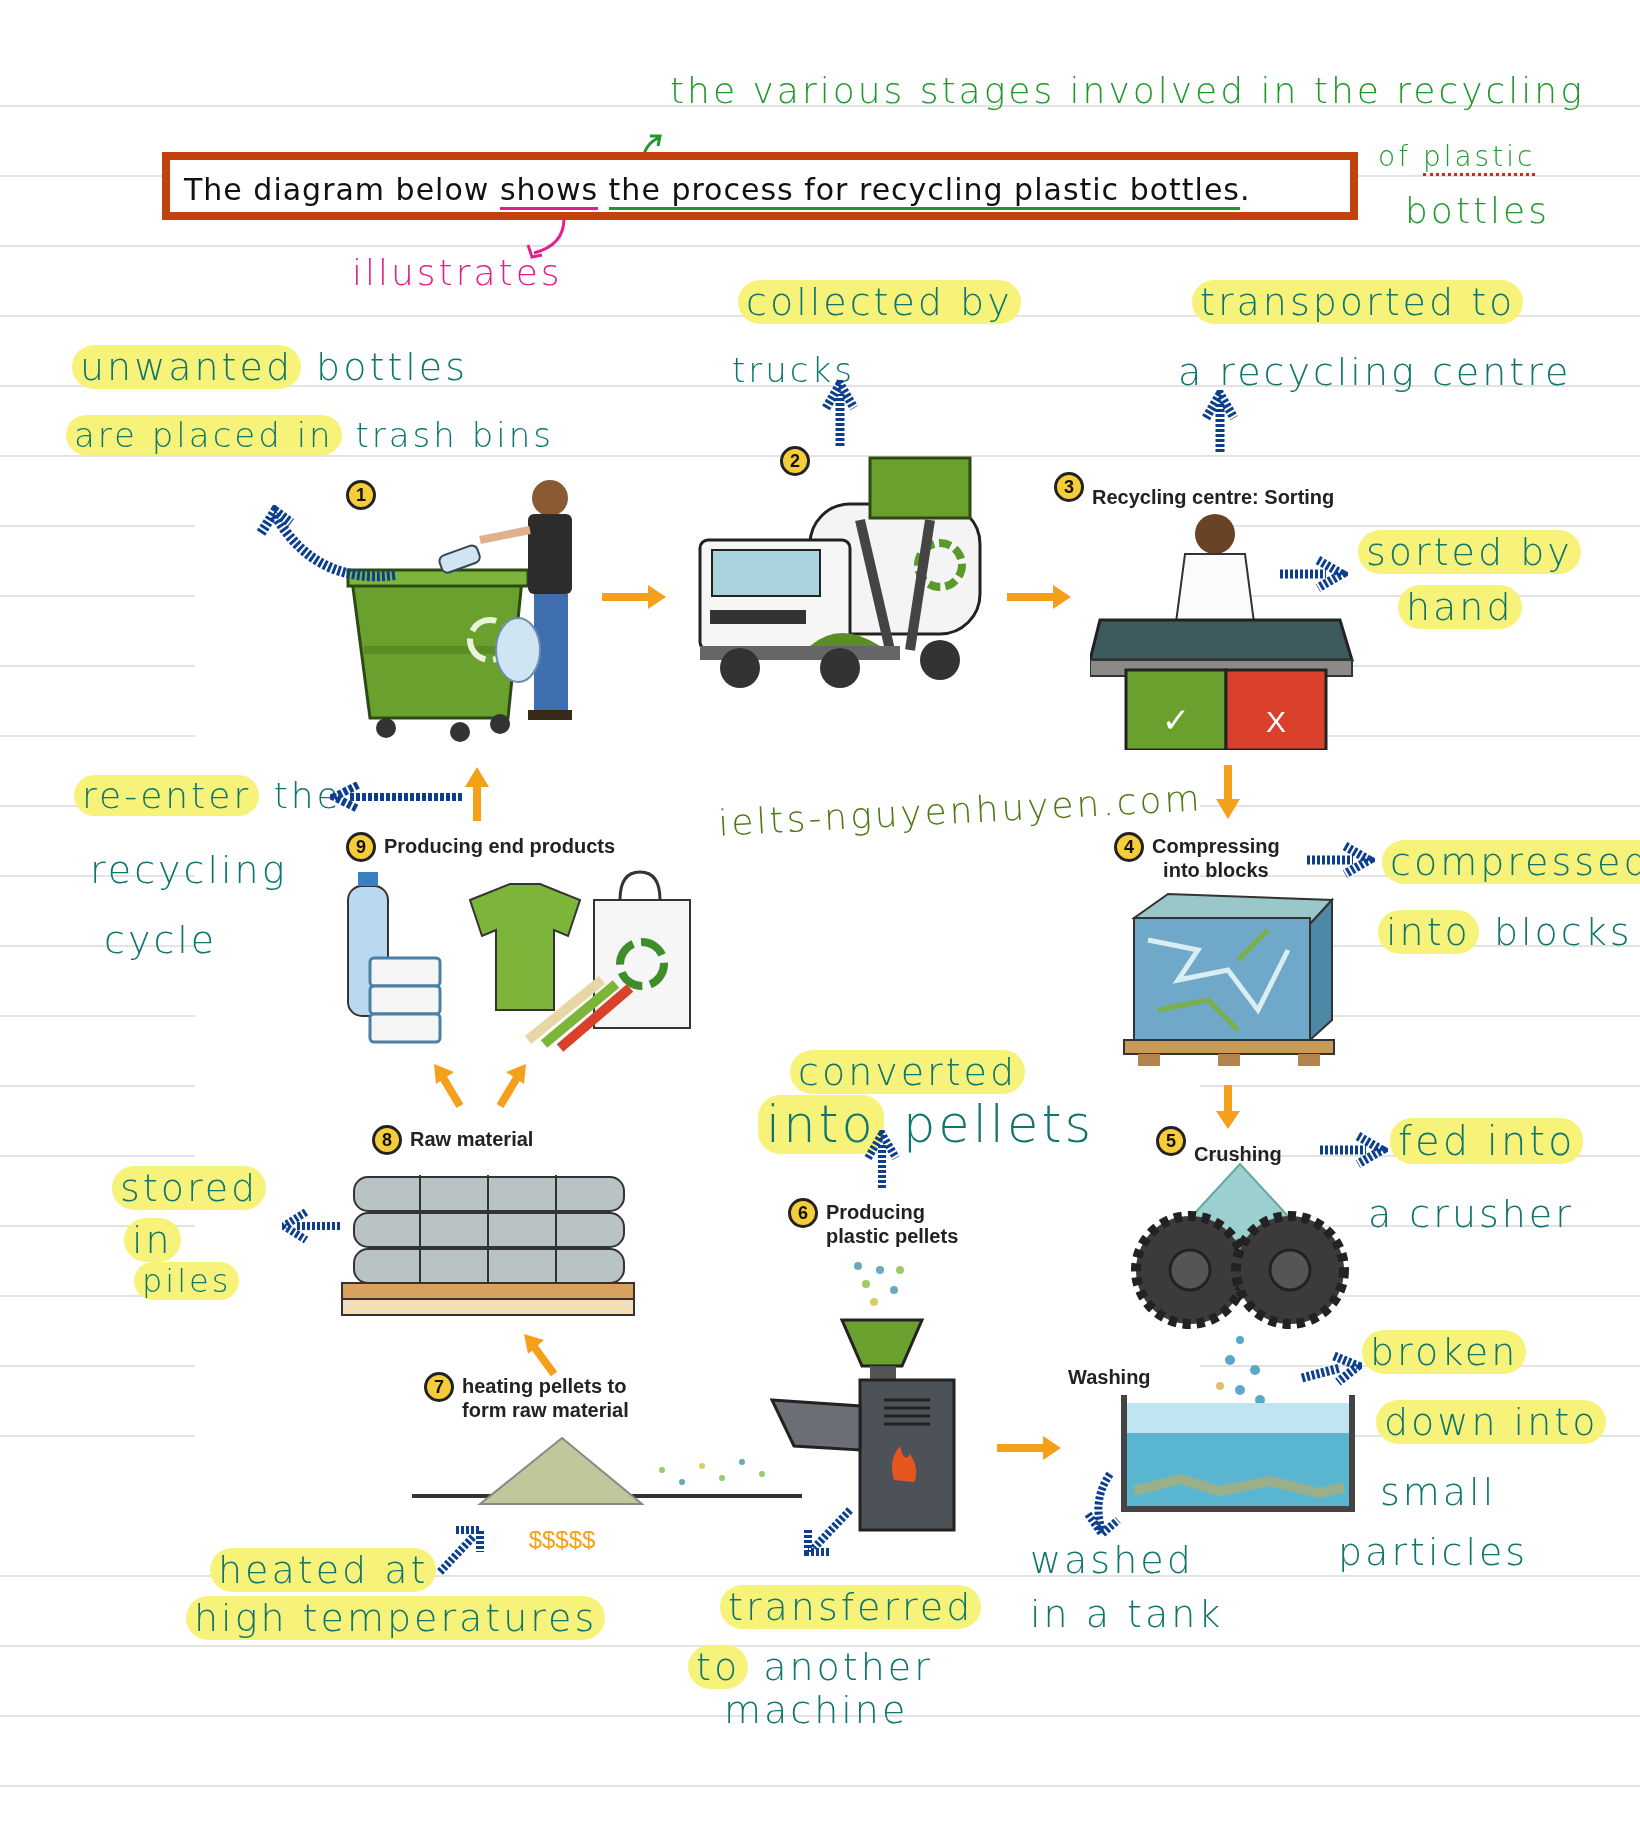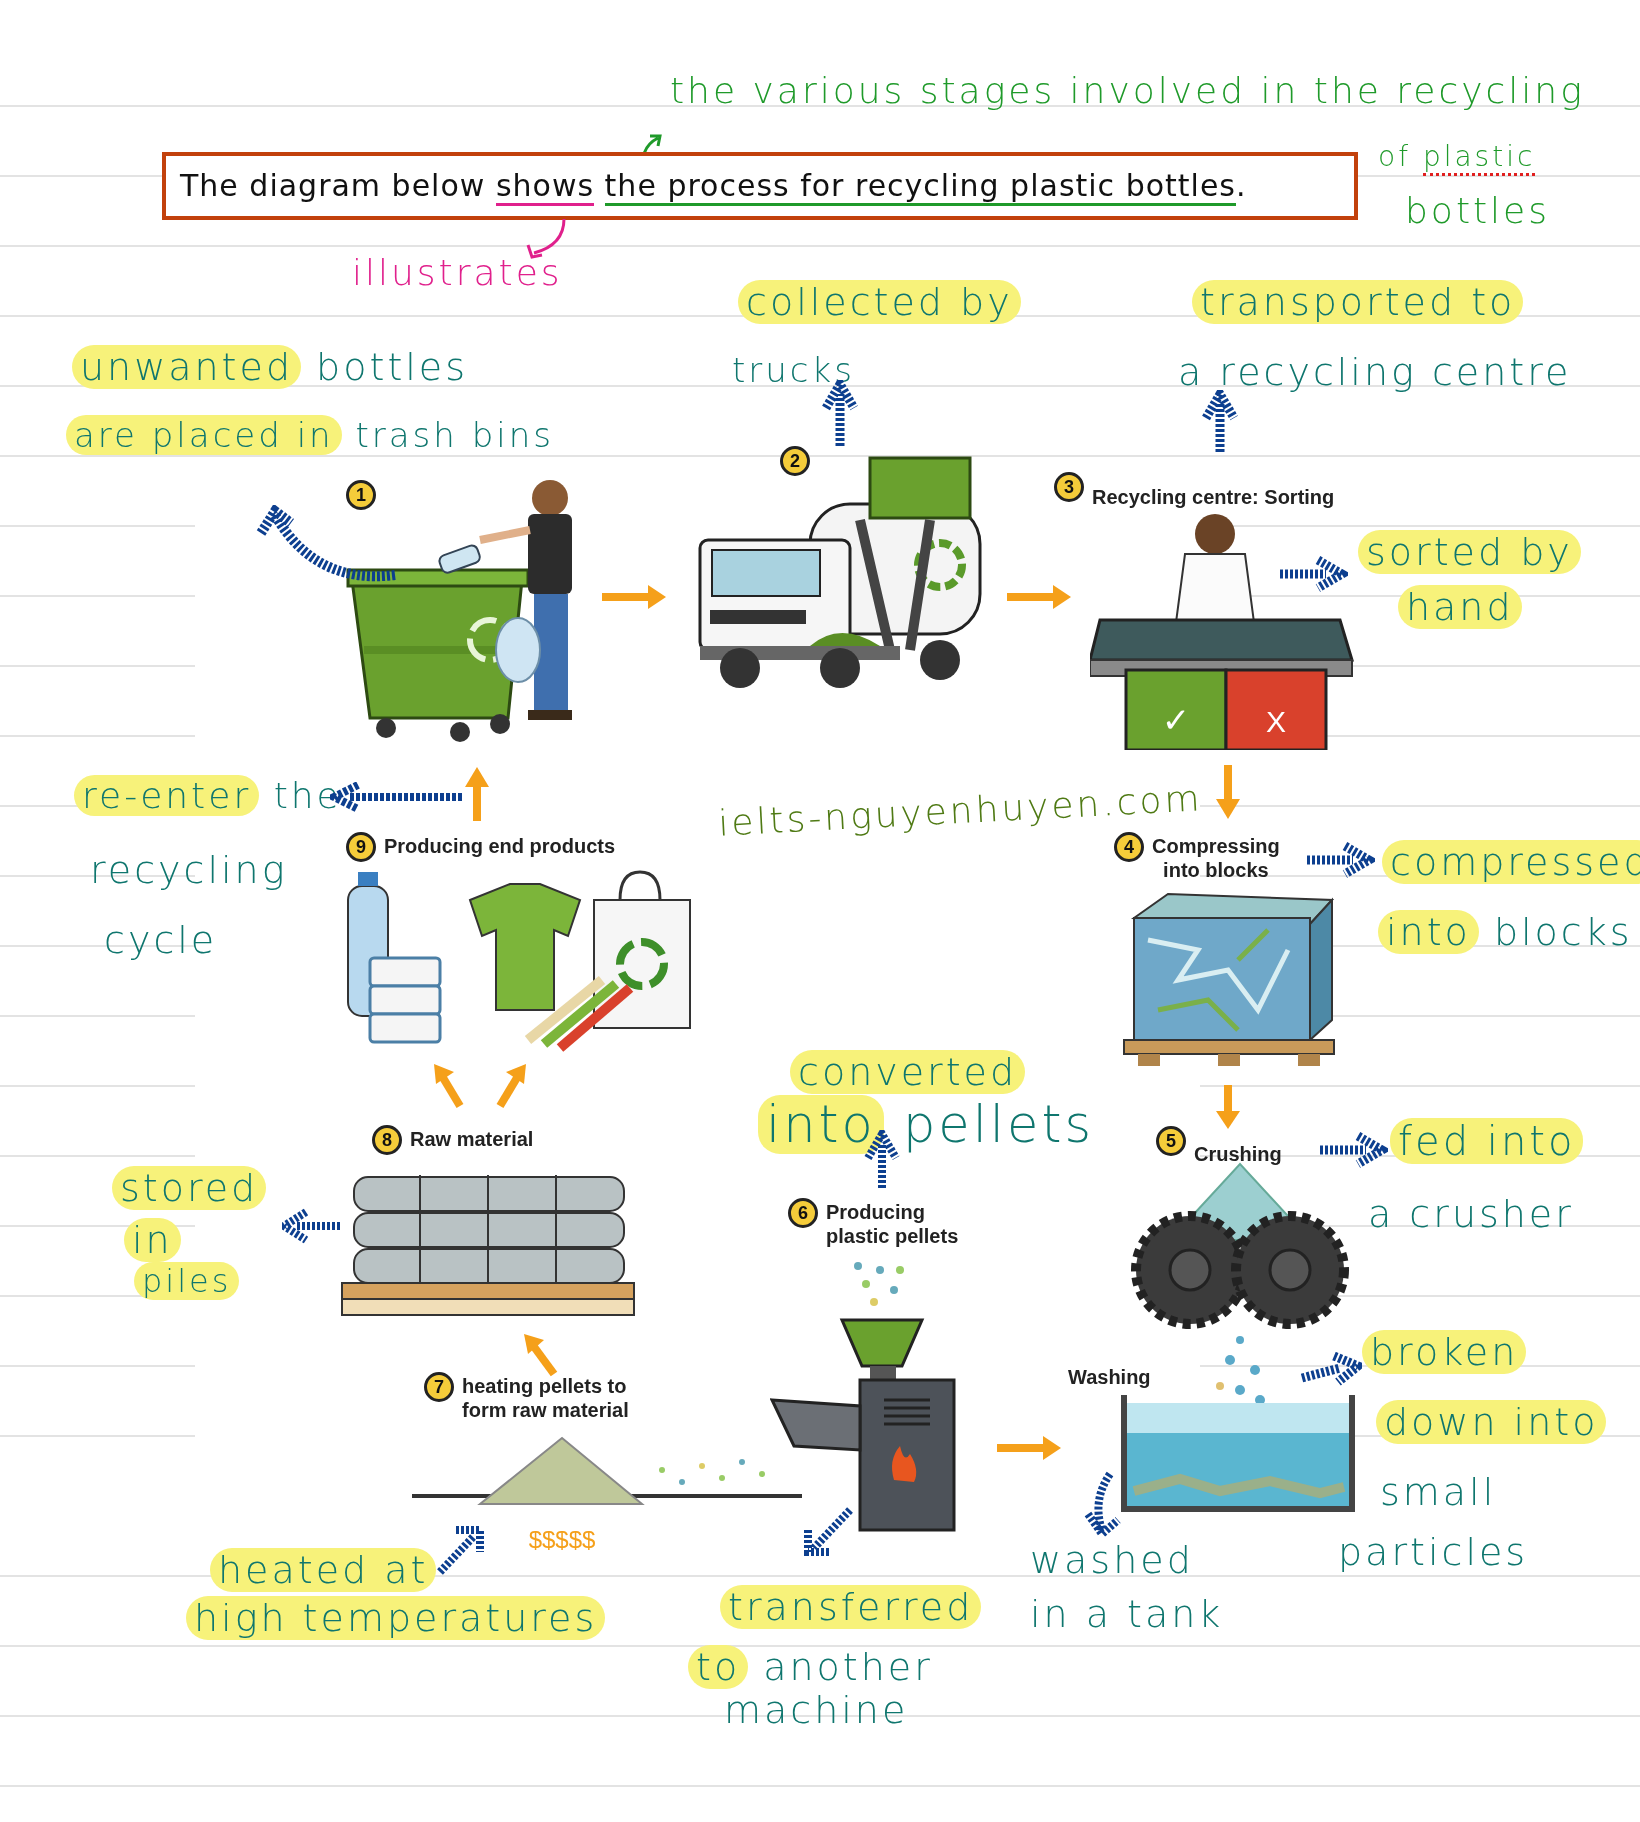--- a/index.html
+++ b/index.html
@@ -5,21 +5,21 @@
   html, body { margin:0; padding:0; }
   body { width:1640px; height:1822px; background:#ffffff; position:relative; overflow:hidden; font-family:"Liberation Sans", sans-serif; }
   .rule { position:absolute; left:0; height:2px; background:#e3e3e3; }
   .abs { position:absolute; }
   .hand { font-family:"DejaVu Sans", sans-serif; font-weight:300; letter-spacing:3px; white-space:nowrap; }
   .blue { color:#0f766e; }
   .green { color:#1f9a2a; }
   .pink { color:#e0208c; }
   .olive { color:#4f7a14; }
   .hl { background:#f7f27a; border-radius:22px; padding:0 8px; }
-  .prompt-box { position:absolute; left:162px; top:152px; width:1196px; height:68px; border:4px solid #c2410c; background:#fff; box-sizing:border-box; }
+  .prompt-box { position:absolute; left:162px; top:152px; width:1196px; height:68px; border:8px solid #c2410c; background:#fff; box-sizing:border-box; }
   .prompt-text { position:absolute; left:14px; top:12px; font-family:"DejaVu Sans", sans-serif; font-size:30px; letter-spacing:1px; color:#111; white-space:nowrap; }
   .u-pink { border-bottom:3px solid #e0208c; }
   .u-green { border-bottom:3px solid #1f9a2a; }
   .step-label { position:absolute; display:flex; align-items:flex-start; gap:8px; font-family:"Liberation Sans", sans-serif; font-weight:bold; font-size:20px; color:#222; line-height:24px; }
   .badge { width:30px; height:30px; border-radius:50%; background:#f5cc3a; border:3px solid #222; box-sizing:border-box; display:flex; align-items:center; justify-content:center; font-weight:bold; font-size:18px; color:#111; flex:none; }
   .oarrow { position:absolute; }
   .dots-red { border-bottom:3px dotted #e02020; }
 </style>
 </head>
 <body>

